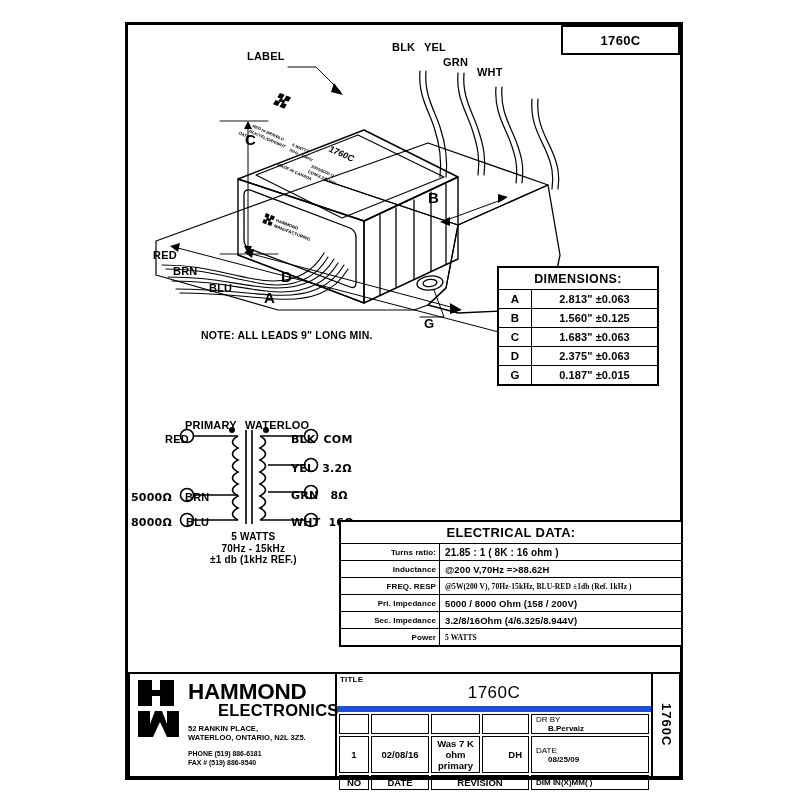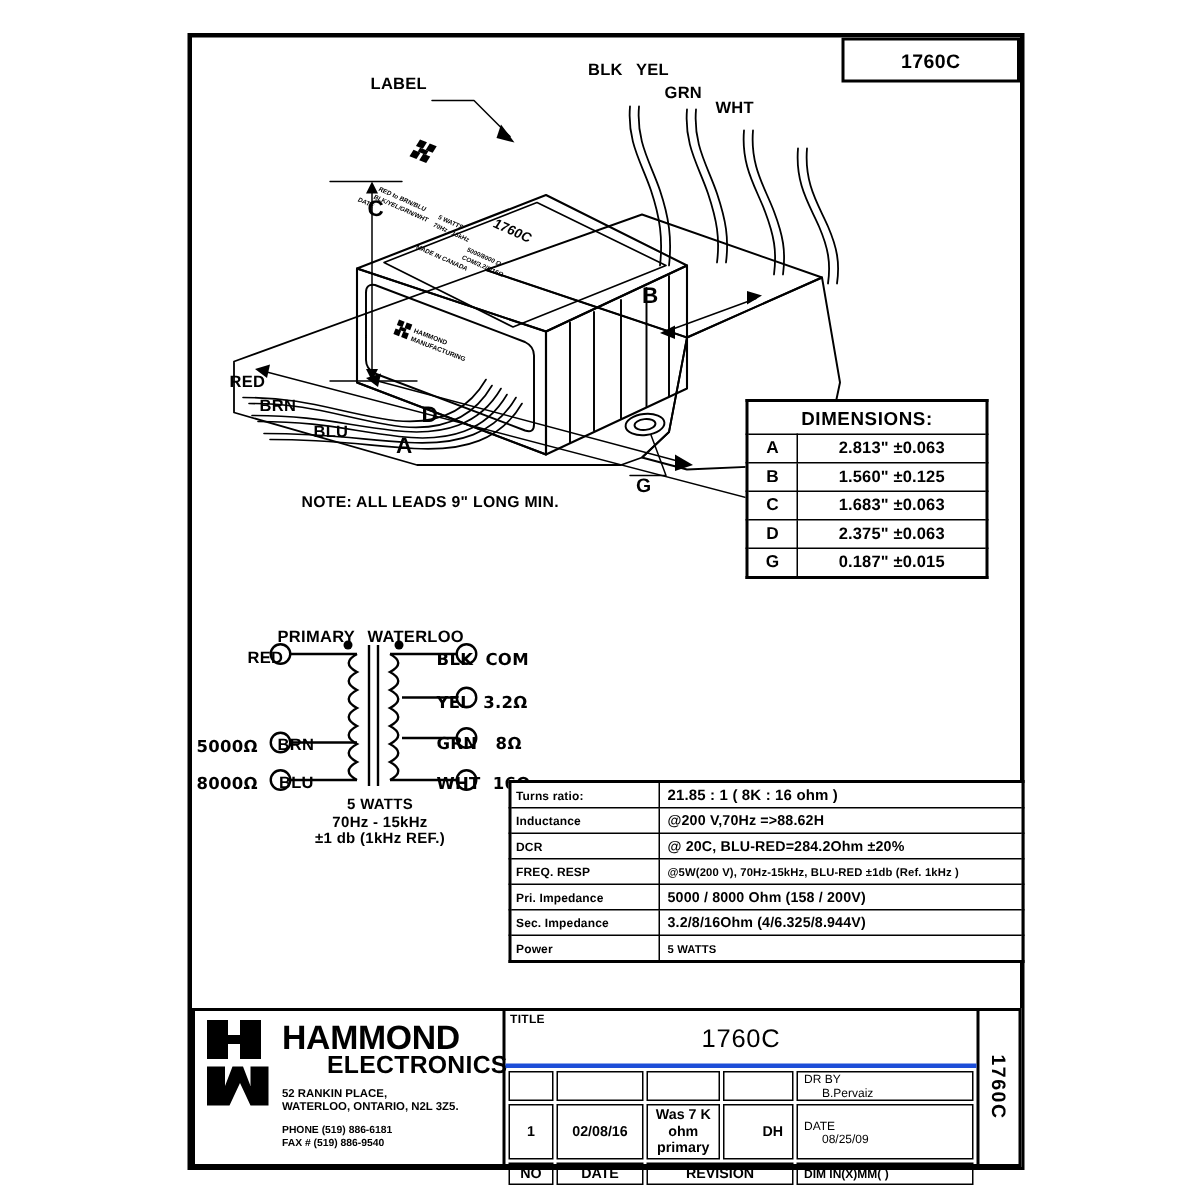--- a/index.html
+++ b/index.html
@@ -98,33 +98,33 @@
   }
   #elec-table table { width: 344px; border: 2px solid #000; }
   #elec-table .ehdr {
     text-align: center;
     font-size: 13px;
     height: 21px;
     letter-spacing: .3px;
   }
   #elec-table .elabel {
     width: 92px;
-    text-align: left;
+    text-align: right;
     font-size: 8px;
     height: 16px;
     letter-spacing: .1px;
   }
   #elec-table .eval {
     font-size: 9.5px;
     height: 16px;
     padding-left: 5px;
     letter-spacing: .1px;
   }
   #elec-table .eval.big { font-size: 10px; }
-  #elec-table .eval.small { font-size: 7.5px; }
+  #elec-table .eval.small { font-size: 7.5px; font-family: Liberation Serif, serif; }
 
   
   #title-block {
     left: 128px;
     top: 672px;
     width: 553px;
     height: 106px;
     border: 2px solid #000;
     box-sizing: border-box;
     display: flex;
@@ -190,21 +190,21 @@
     left: 58px;
     top: 76px;
     font-size: 6.9px;
     font-weight: bold;
     line-height: 8.6px;
   }
 
   
   #tb-title-row {
     height: 40px;
-    border-bottom: 3px solid #1d4ed8;
+    border-bottom: 6px solid #1d4ed8;
     position: relative;
   }
   #tb-title-label {
     position: absolute;
     left: 3px; top: 1px;
     font-size: 8px;
     font-weight: bold;
     letter-spacing: .2px;
   }
   #tb-title-value {
@@ -219,21 +219,21 @@
   #tb-rev-table td {
     border: 1px solid #000;
     font-weight: bold;
   }
   .c-no  { width: 26px;  text-align: center; font-size: 9.5px; }
   .c-dt  { width: 54px;  text-align: center; font-size: 9.5px; }
   .c-rev { text-align: center; font-size: 9.5px; }
   .c-by  { width: 38px;  text-align: right; font-size: 9.5px; padding-right: 6px; }
   .c-meta{ width: 108px; font-size: 8px; position: relative; padding: 0 4px; }
   .meta-k { font-size: 8px; font-weight: normal; display: block; line-height: 9px; }
-  .meta-v { font-size: 8px; font-weight: normal; display: block; line-height: 9px; padding-left: 12px; }
+  .meta-v { font-size: 8px; font-weight: bold; display: block; line-height: 9px; padding-left: 12px; }
   .c-dim { font-size: 8px; }
 
   
   .lbl {
     font-weight: bold;
     font-size: 11px;
     letter-spacing: .2px;
     white-space: nowrap;
   }
   .lbl.note{ font-size: 10.5px; }
@@ -472,31 +472,30 @@
 
   <div class="abs lbl" id="sch-foot">
     <div>5 WATTS</div>
     <div>70Hz - 15kHz</div>
     <div>±1 db (1kHz REF.)</div>
   </div>
 
   <div class="abs" id="elec-table">
     <table class="dwg">
       <tbody id="elec-body">
+        <tr>
+            <td class="ehdr" colspan="2">ELECTRICAL DATA:</td>
+          </tr>
       <tr>
             <td class="elabel">Turns ratio:</td>
             <td class="eval big">21.85 : 1  ( 8K : 16 ohm )</td>
           </tr>
           <tr>
             <td class="elabel">Inductance</td>
             <td class="eval">@200 V,70Hz =&gt;88.62H</td>
-          </tr>
-          <tr>
-            <td class="elabel">DCR</td>
-            <td class="eval">@ 20C, BLU-RED=284.2Ohm ±20%</td>
           </tr>
           <tr>
             <td class="elabel">FREQ. RESP</td>
             <td class="eval small">@5W(200 V), 70Hz-15kHz, BLU-RED ±1db  (Ref. 1kHz )</td>
           </tr>
           <tr>
             <td class="elabel">Pri. Impedance</td>
             <td class="eval">5000 / 8000 Ohm (158  / 200V)</td>
           </tr>
           <tr>

